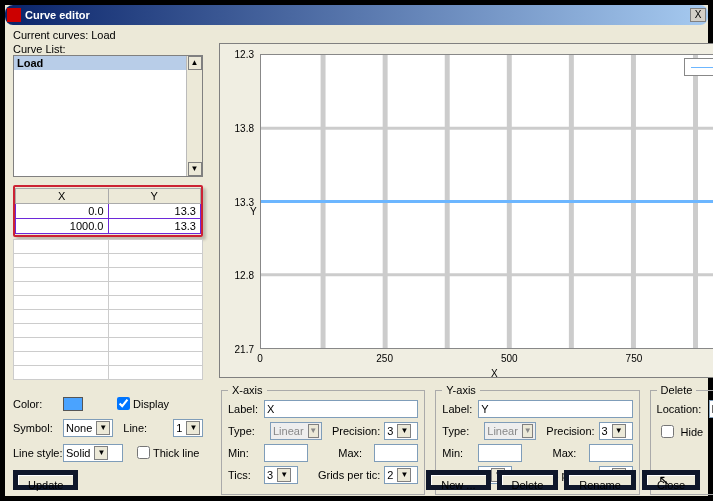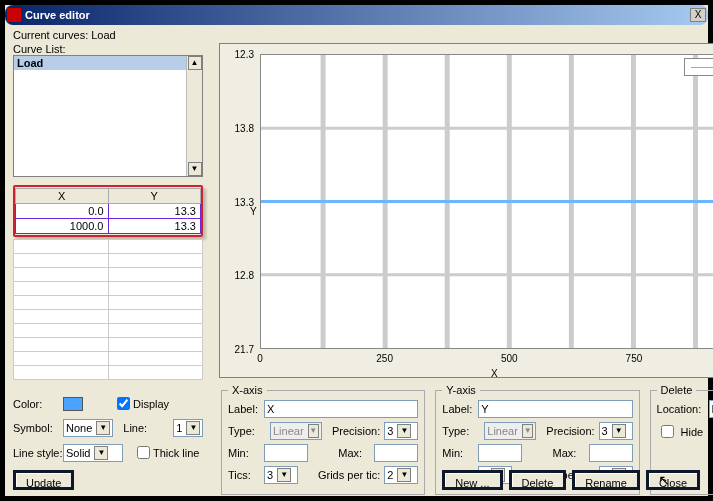--- a/index.html
+++ b/index.html
@@ -27,21 +27,21 @@
   .moretable { width: 100%; border-collapse: collapse; background: #fff; margin-top: 2px; height: 140px; }
   .moretable td { border: 1px solid #ccc; height: 14px; }
 
   .bottomleft { margin-top: 14px; }
   .fl-row { display: flex; align-items: center; margin-bottom: 6px; }
   .fl-row > label { min-width: 50px; }
   .swatch { width: 20px; height: 14px; background: #4aa3ff; border: 1px solid #555; margin-right: 30px; }
   .sel-box { height: 18px; border: 1px solid #7f9db9; background: #fff; display: inline-flex; align-items: center; padding: 0 2px; }
   .sel-box .arrow { width: 14px; height: 14px; background: #ece9d8; border: 1px solid #808080; margin-left: 4px; text-align: center; font-size: 8px; line-height: 12px; }
   input[type=text] { height: 18px; border: 1px solid #7f9db9; padding: 0 2px; background: #fff; }
-  .btn { height: 20px; border: 3px solid #0f172a; background: #ece9d8; padding: 4px 10px; box-shadow: inset 1px 1px 0 #fff; cursor: default; }
+  .btn { height: 20px; border: 5px solid #0f172a; background: #ece9d8; padding: 4px 10px; box-shadow: inset 1px 1px 0 #fff; cursor: default; }
 
   .rightcol { flex: 1; }
   .chartbox { border: 1px solid #808080; background: #f0eee2; height: 335px; position: relative; }
   .plotarea { position: absolute; left: 40px; right: 10px; top: 10px; bottom: 28px; background: #fff; border: 1px solid #888; }
   .grid line { stroke: #ccc; stroke-width: 1; }
   .dataline { stroke: #6cb6ff; stroke-width: 1; fill: none; }
   .legendbox { position: absolute; top: 14px; right: 14px; border: 1px solid #888; background: #fff; padding: 2px 6px; display: flex; align-items: center; gap: 4px; color: #4a90d9; }
   .legendbox .lline { width: 28px; height: 1px; background: #6cb6ff; }
   .ylabels { position: absolute; left: 0; top: 10px; bottom: 28px; width: 36px; }
   .ylab { position: absolute; right: 2px; transform: translateY(-50%); font-size: 10px; }

